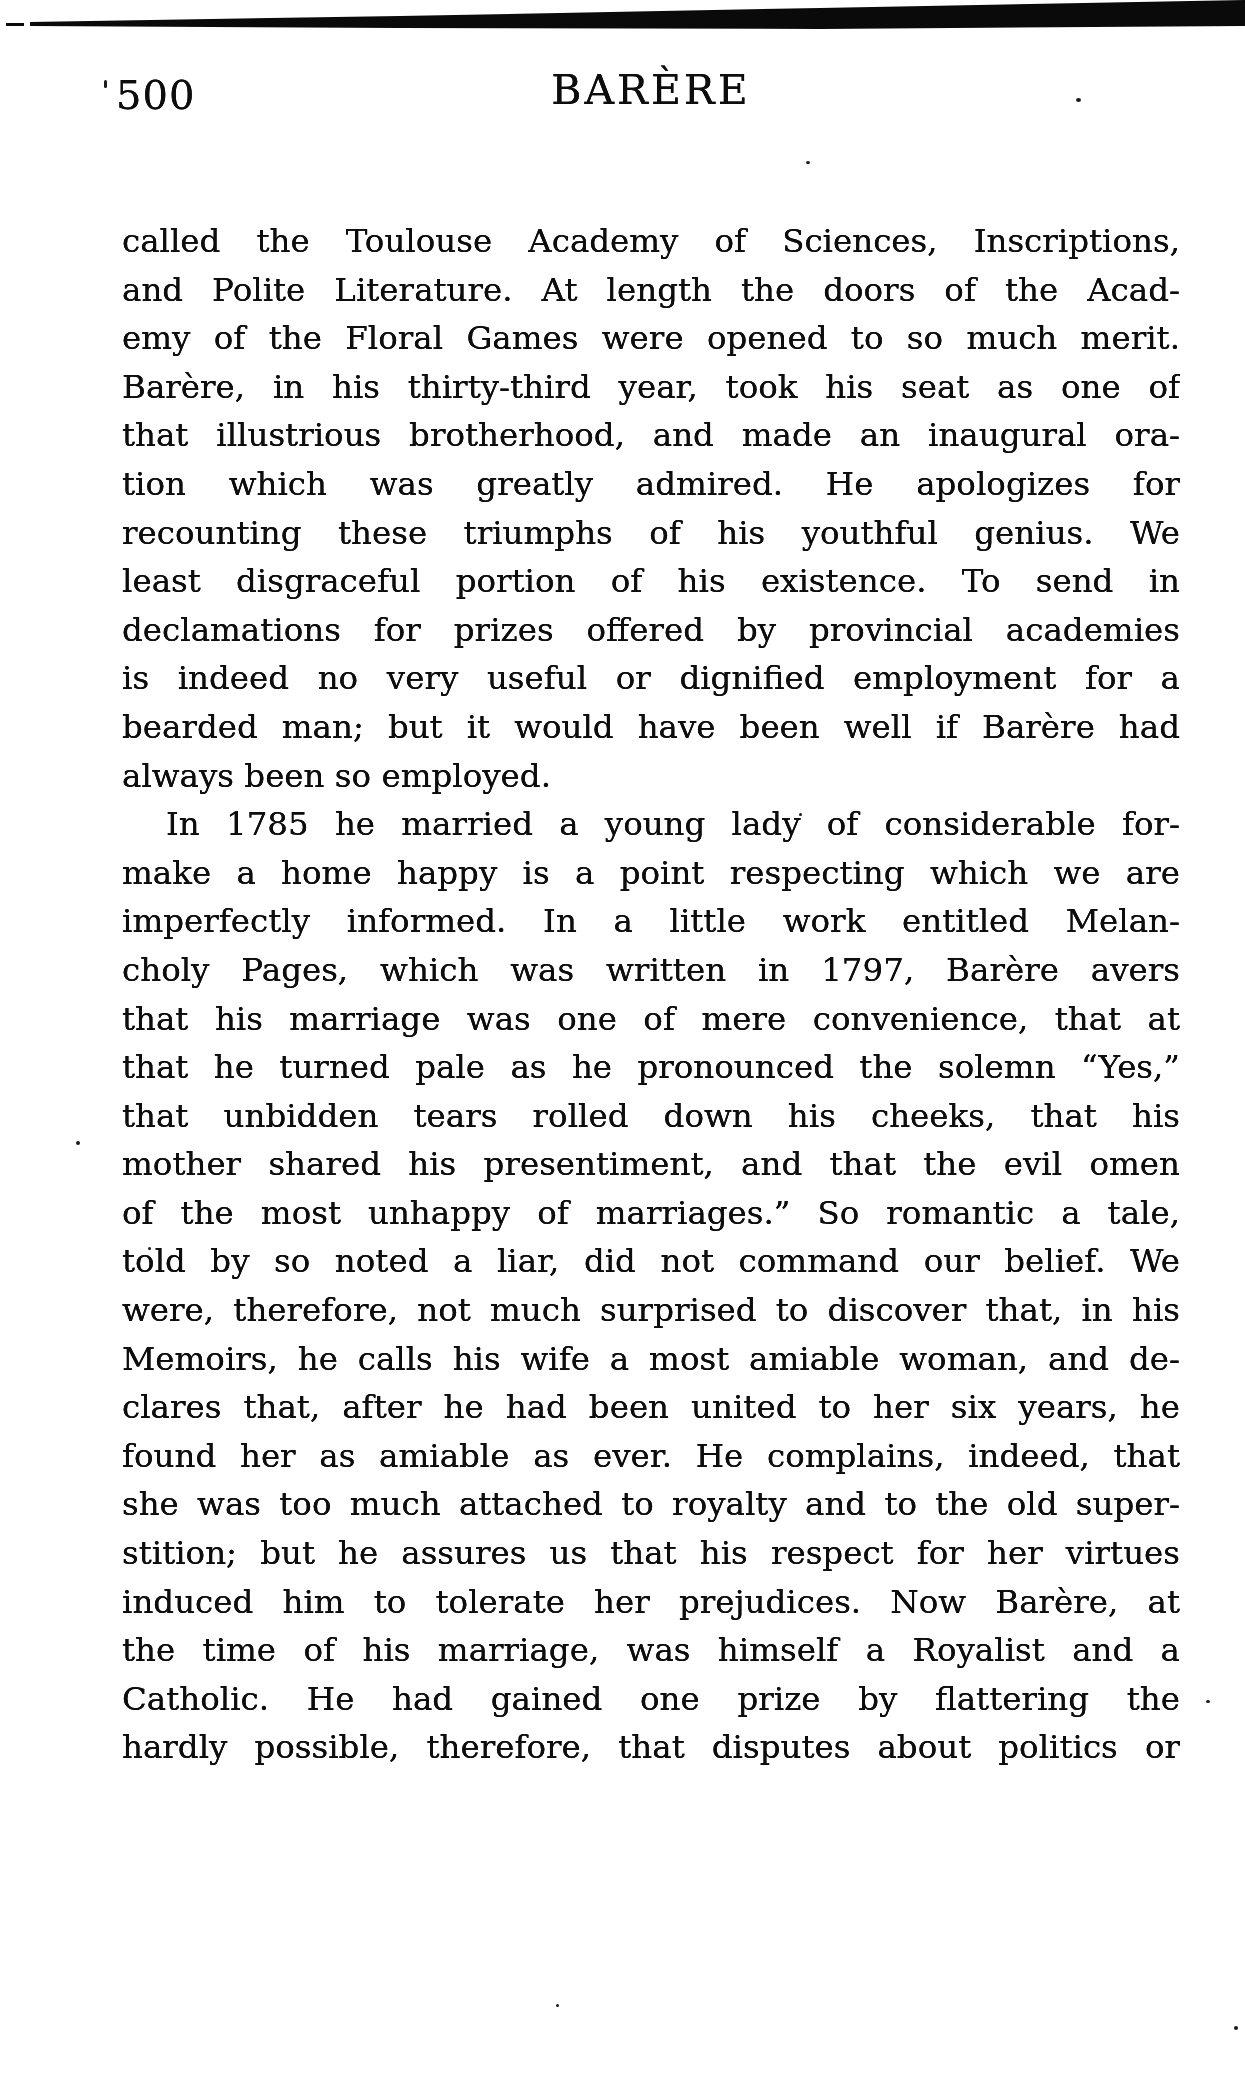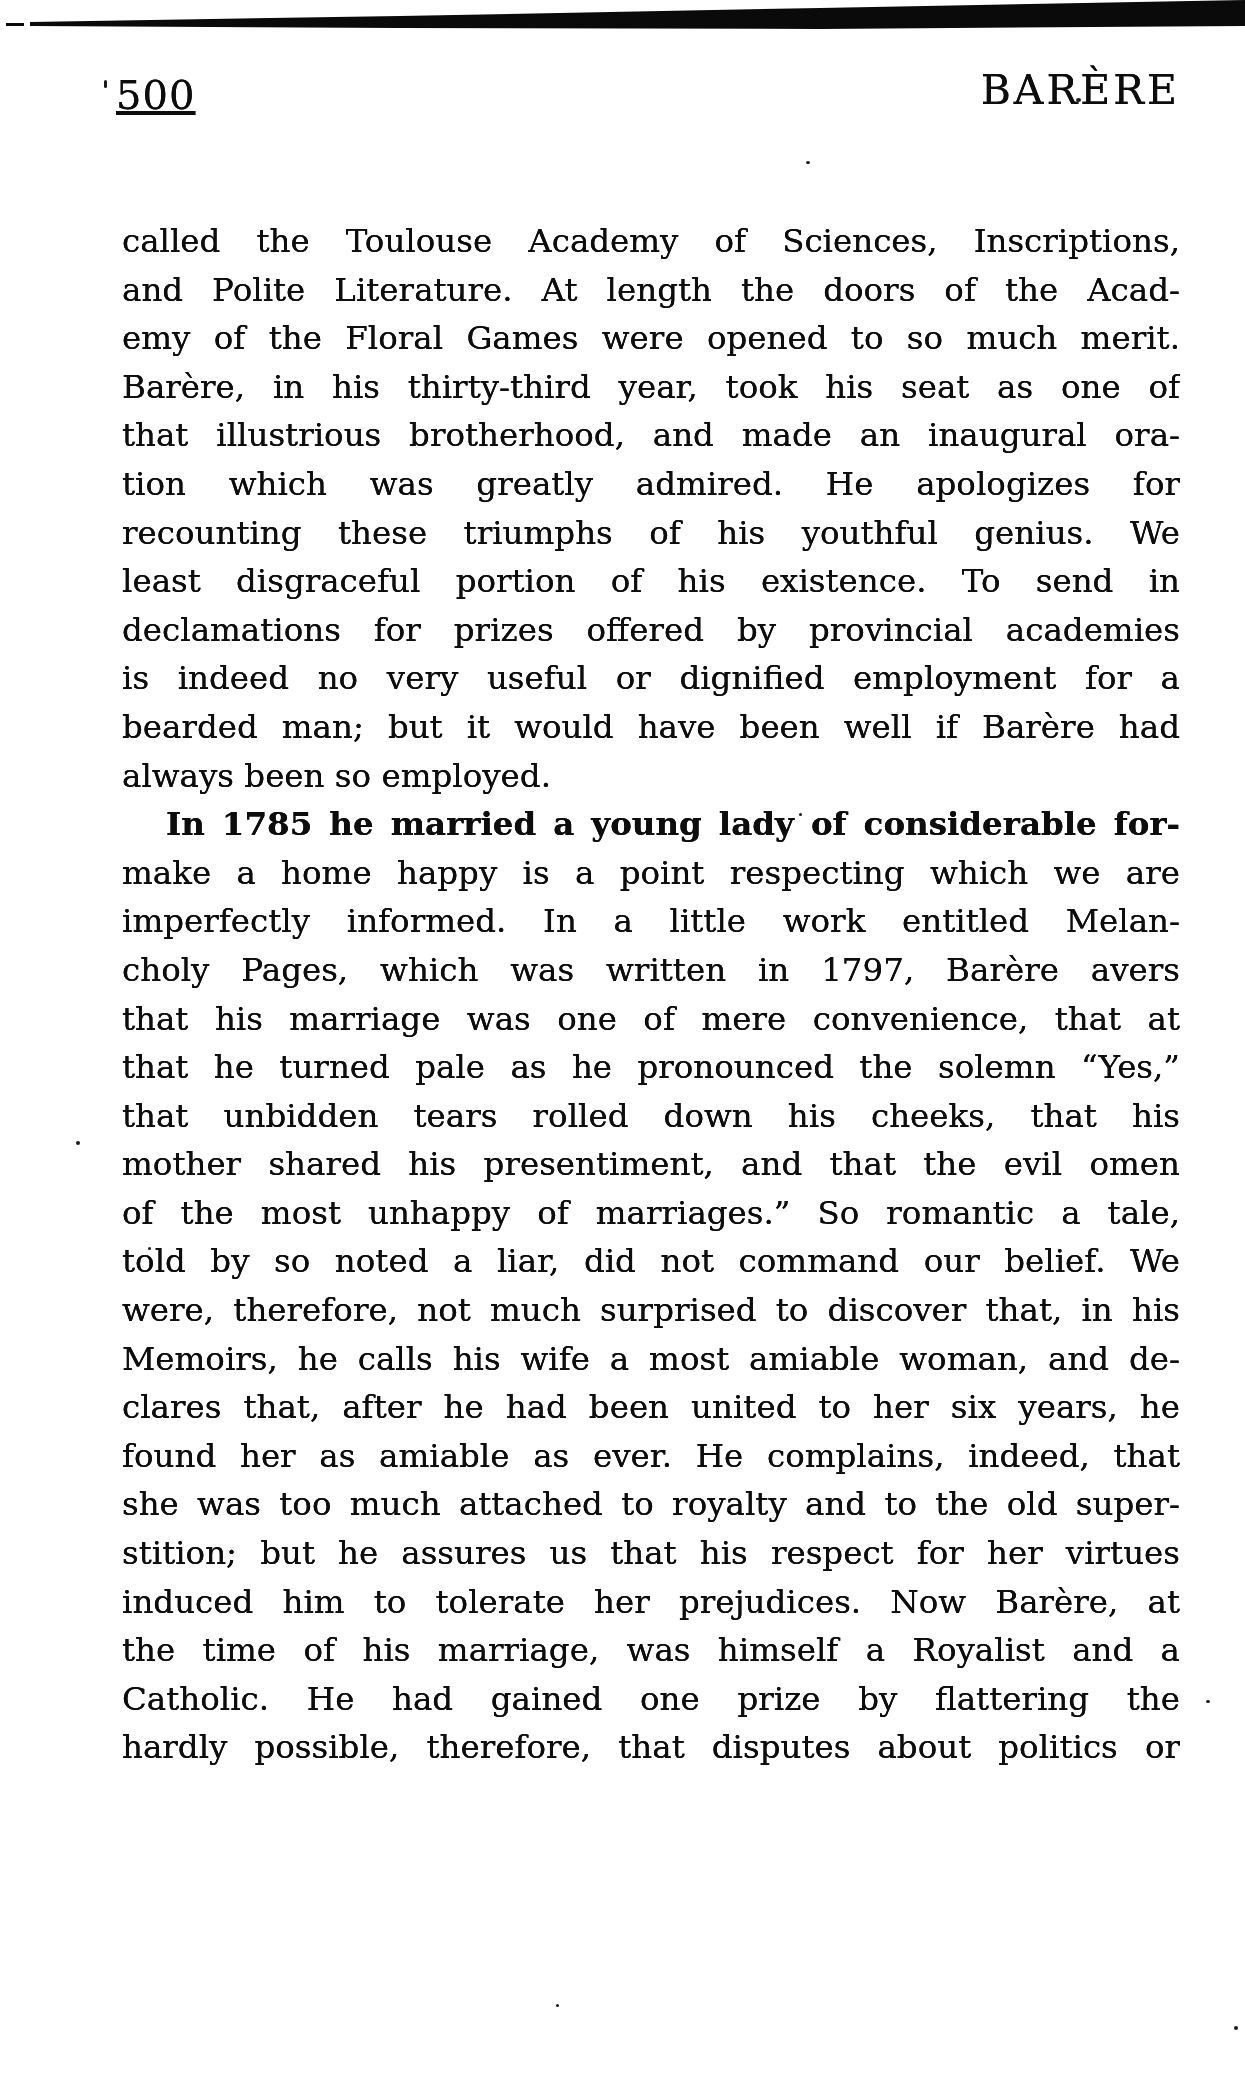--- a/index.html
+++ b/index.html
@@ -10,43 +10,42 @@
     background:#ffffff;
     font-family:"DejaVu Serif","Liberation Serif",serif;
     color:#0d0d0d;
     overflow:hidden;
   }
   .scan-artifact{position:absolute;top:0;left:0;width:1245px;height:34px;}
   .page-number{
     position:absolute;left:116px;top:72px;
     font-size:40px;letter-spacing:1px;
     text-shadow:0 0 0.5px #000;
-    text-decoration:underline;
   }
   .header-title{
     position:absolute;left:122px;top:66px;width:1058px;
-    text-align:right;
+    text-align:center;
     font-size:41px;letter-spacing:3px;
     text-shadow:0 0 0.6px #000;
   }
   .body-text{
     position:absolute;left:122px;top:177px;width:1058px;margin-top:40px;
   }
   .line{
     height:48.6px;
     font-size:32.5px;
     line-height:48.6px;
     text-align:justify;
     text-align-last:justify;
     overflow:hidden;
     white-space:nowrap;
     text-shadow:0 0 0.5px #000;
   }
   .line.no-justify{text-align-last:left;}
-  .line.indent{text-indent:44px;font-weight:bold;}
+  .line.indent{text-indent:44px;}
   .speck{position:absolute;background:#1a1a1a;border-radius:50%;}
   .s1{left:1076px;top:98px;width:5px;height:4px;}
   .s2{left:806px;top:161px;width:4px;height:3px;}
   .s3{left:799px;top:813px;width:3px;height:3px;}
   .s4{left:76px;top:1141px;width:4px;height:4px;}
   .s5{left:148px;top:1247px;width:3px;height:3px;}
   .s6{left:1206px;top:1700px;width:4px;height:3px;}
   .s7{left:556px;top:2004px;width:3px;height:3px;}
   .s8{left:1234px;top:2026px;width:4px;height:4px;}
   .s9{left:104px;top:80px;width:3px;height:8px;border-radius:2px;}

